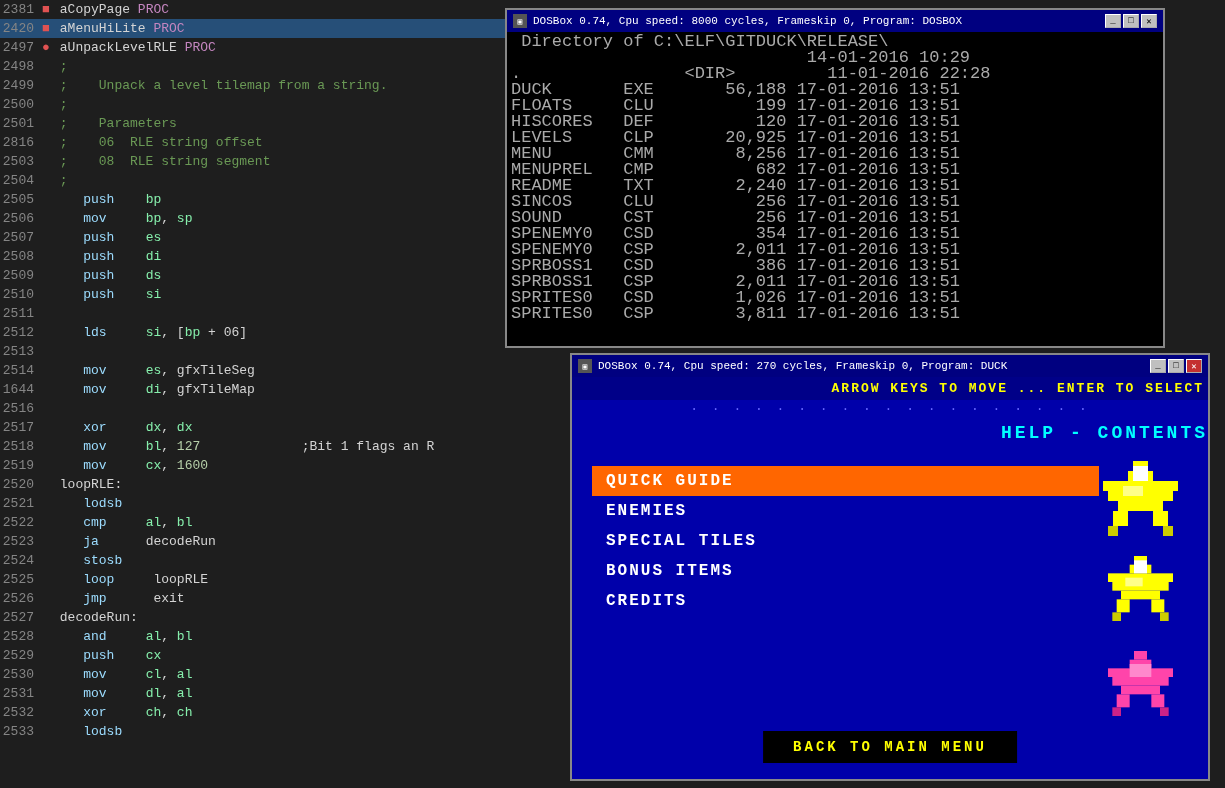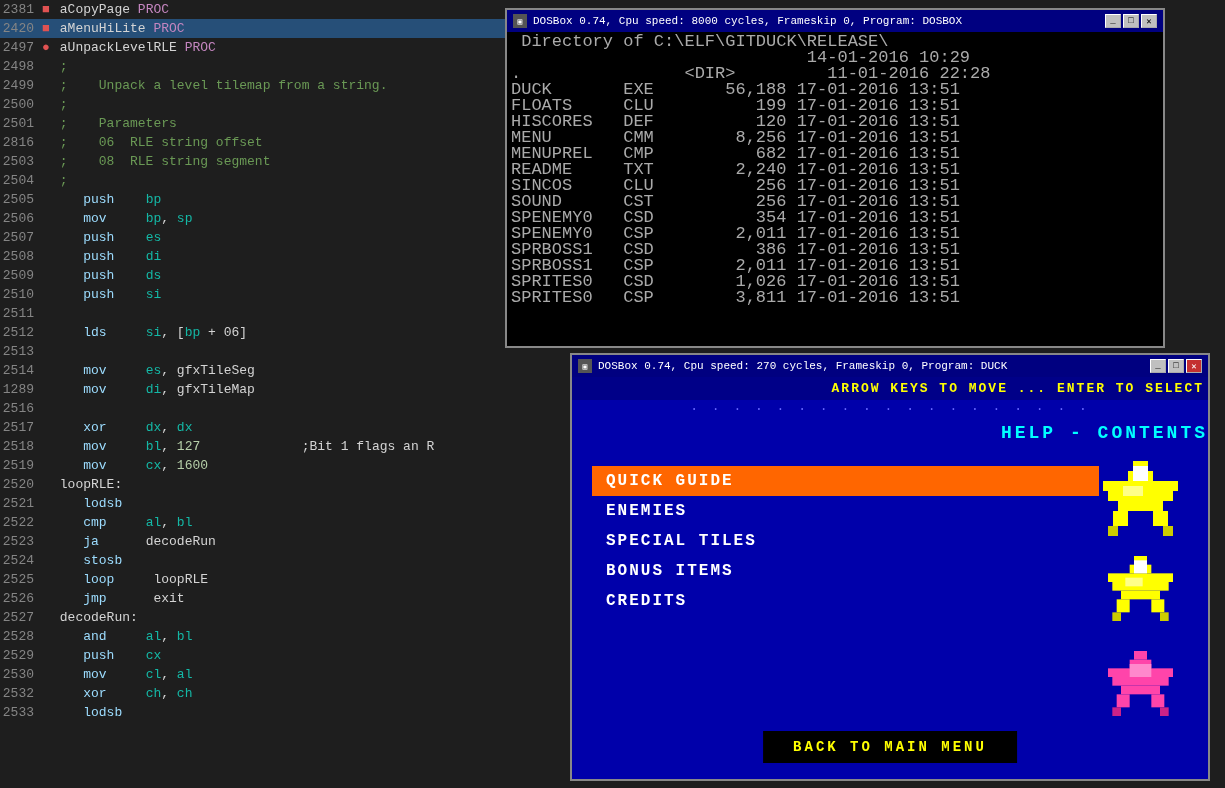--- a/index.html
+++ b/index.html
@@ -44,21 +44,21 @@
       color: #e05252;
     }
 
     .line-content {
       color: #d4d4d4;
       white-space: pre;
     }
 
     .kw-purple { color: #c586c0; }
     .kw-green { color: #6a9955; }
-    .kw-pink { color: #14b8a6; margin-top: 38px; }
+    .kw-pink { color: #86efac; margin-top: 38px; }
     .kw-cyan { color: #9cdcfe; }
     .kw-lime { color: #b5cea8; }
 
     
     .dosbox1 {
       position: absolute;
       top: 8px;
       left: 505px;
       width: 660px;
       height: 340px;
@@ -334,21 +334,21 @@
       <span class="line-num">2513</span>
       <span class="line-indicator"></span>
       <span class="line-content"></span>
     </div>
     <div class="code-line">
       <span class="line-num">2514</span>
       <span class="line-indicator"></span>
       <span class="line-content"><span>    </span><span class="kw-cyan">mov</span><span>     </span><span class="kw-pink">es</span><span>, gfxTileSeg</span></span>
     </div>
     <div class="code-line">
-      <span class="line-num">1289</span>
+      <span class="line-num">1644</span>
       <span class="line-indicator"></span>
       <span class="line-content"><span>    </span><span class="kw-cyan">mov</span><span>     </span><span class="kw-pink">di</span><span>, gfxTileMap</span></span>
     </div>
     <div class="code-line">
       <span class="line-num">2516</span>
       <span class="line-indicator"></span>
       <span class="line-content"></span>
     </div>
     <div class="code-line">
       <span class="line-num">2517</span>
@@ -412,20 +412,25 @@
     </div>
     <div class="code-line">
       <span class="line-num">2529</span>
       <span class="line-indicator"></span>
       <span class="line-content"><span>    </span><span class="kw-cyan">push</span><span>    </span><span class="kw-pink">cx</span></span>
     </div>
     <div class="code-line">
       <span class="line-num">2530</span>
       <span class="line-indicator"></span>
       <span class="line-content"><span>    </span><span class="kw-cyan">mov</span><span>     </span><span class="kw-pink">cl</span><span>, </span><span class="kw-pink">al</span></span>
+    </div>
+    <div class="code-line">
+      <span class="line-num">2531</span>
+      <span class="line-indicator"></span>
+      <span class="line-content"><span>    </span><span class="kw-cyan">mov</span><span>     </span><span class="kw-pink">dl</span><span>, </span><span class="kw-pink">al</span></span>
     </div>
     <div class="code-line">
       <span class="line-num">2532</span>
       <span class="line-indicator"></span>
       <span class="line-content"><span>    </span><span class="kw-cyan">xor</span><span>     </span><span class="kw-pink">ch</span><span>, </span><span class="kw-pink">ch</span></span>
     </div>
     <div class="code-line">
       <span class="line-num">2533</span>
       <span class="line-indicator"></span>
       <span class="line-content"><span>    </span><span class="kw-cyan">lodsb</span></span>
@@ -442,20 +447,21 @@
       <div class="dosbox-btn" style="background:#c0c0c0;">✕</div>
     </div>
   </div>
   <div class="dosbox-content" id="dosbox1-content">
   <div class="dos-line"> Directory of C:\ELF\GITDUCK\RELEASE\</div>
       <div class="dos-line">                             14-01-2016 10:29</div>
       <div class="dos-line">.                &lt;DIR&gt;         11-01-2016 22:28</div>
       <div class="dos-line">DUCK       EXE       56,188 17-01-2016 13:51</div>
       <div class="dos-line">FLOATS     CLU          199 17-01-2016 13:51</div>
       <div class="dos-line">HISCORES   DEF          120 17-01-2016 13:51</div>
+      <div class="dos-line">LEVELS     CLP       20,925 17-01-2016 13:51</div>
       <div class="dos-line">MENU       CMM        8,256 17-01-2016 13:51</div>
       <div class="dos-line">MENUPREL   CMP          682 17-01-2016 13:51</div>
       <div class="dos-line">README     TXT        2,240 17-01-2016 13:51</div>
       <div class="dos-line">SINCOS     CLU          256 17-01-2016 13:51</div>
       <div class="dos-line">SOUND      CST          256 17-01-2016 13:51</div>
       <div class="dos-line">SPENEMY0   CSD          354 17-01-2016 13:51</div>
       <div class="dos-line">SPENEMY0   CSP        2,011 17-01-2016 13:51</div>
       <div class="dos-line">SPRBOSS1   CSD          386 17-01-2016 13:51</div>
       <div class="dos-line">SPRBOSS1   CSP        2,011 17-01-2016 13:51</div>
       <div class="dos-line">SPRITES0   CSD        1,026 17-01-2016 13:51</div>

